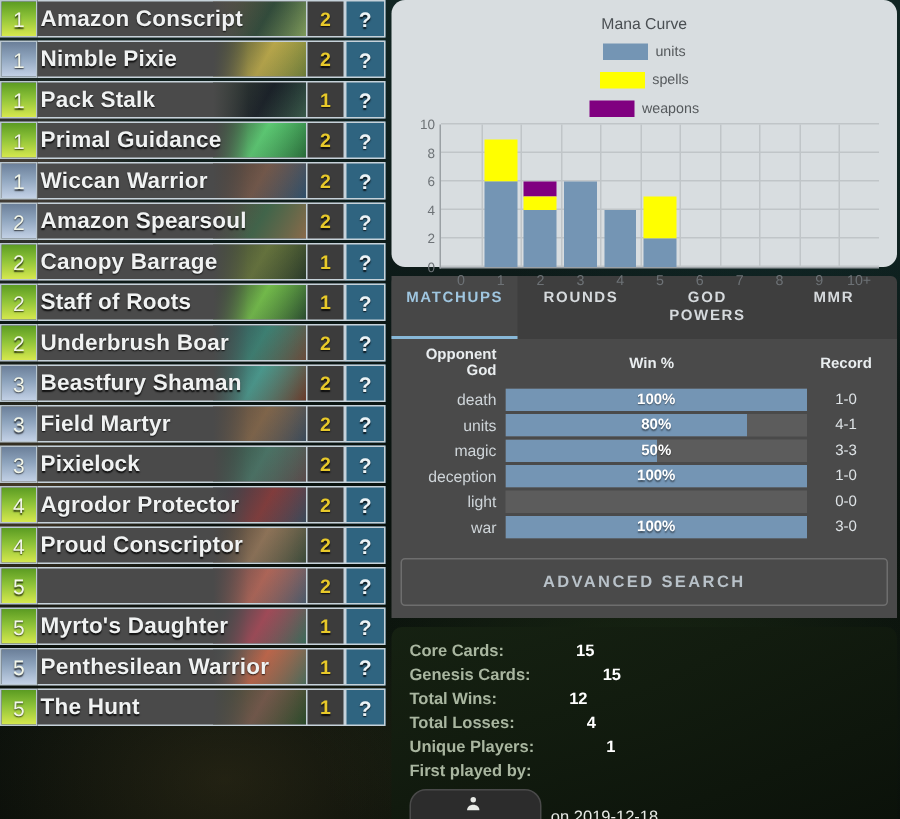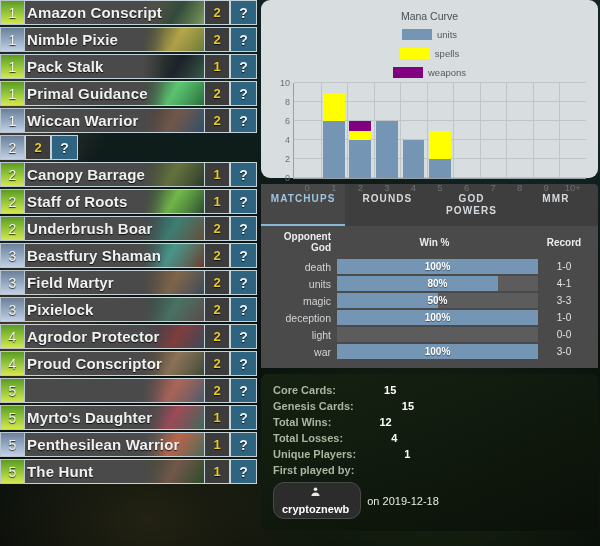--- a/index.html
+++ b/index.html
@@ -214,20 +214,24 @@
         <div class="cost magic">1</div>
         <div class="name-cell">
           <div class="art" style="--art:linear-gradient(120deg,#4a3a2e,#7a5a4a 50%,#2f4f6a)"></div>
           <div class="cname">Wiccan Warrior</div>
         </div>
         <div class="qty">2</div>
         <div class="qmark">?</div>
       </div>
       <div class="card-row">
         <div class="cost magic">2</div>
+        <div class="name-cell">
+          <div class="art" style="--art:linear-gradient(120deg,#5a4a3a,#3f6a4a 50%,#8a6a4a)"></div>
+          <div class="cname">Amazon Spearsoul</div>
+        </div>
         <div class="qty">2</div>
         <div class="qmark">?</div>
       </div>
       <div class="card-row">
         <div class="cost nature">2</div>
         <div class="name-cell">
           <div class="art" style="--art:linear-gradient(120deg,#3a4a2a,#6a7a3a 50%,#2a3a2a)"></div>
           <div class="cname">Canopy Barrage</div>
         </div>
         <div class="qty">1</div>
@@ -465,20 +469,23 @@
             <div class="m-god">war</div>
             <div class="m-bar">
               <div class="m-fill" style="width:100%"></div>
               <div class="m-pct">100%</div>
             </div>
             <div class="m-rec">3-0</div>
           </div>
         </div>
     </div>
 
+    <div id="adv-wrap">
+      <div id="adv">ADVANCED SEARCH</div>
+    </div>
 
     <div id="stats">
       <div class="stat">
         <span>Core Cards:</span>
         <b>15</b>
       </div>
       <div class="stat">
         <span>Genesis Cards:</span>
         <b>15</b>
       </div>

